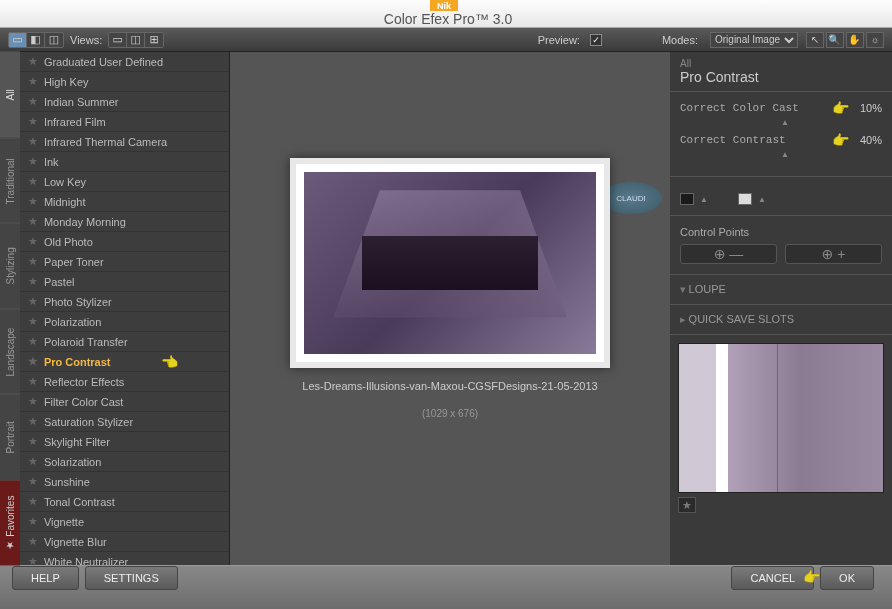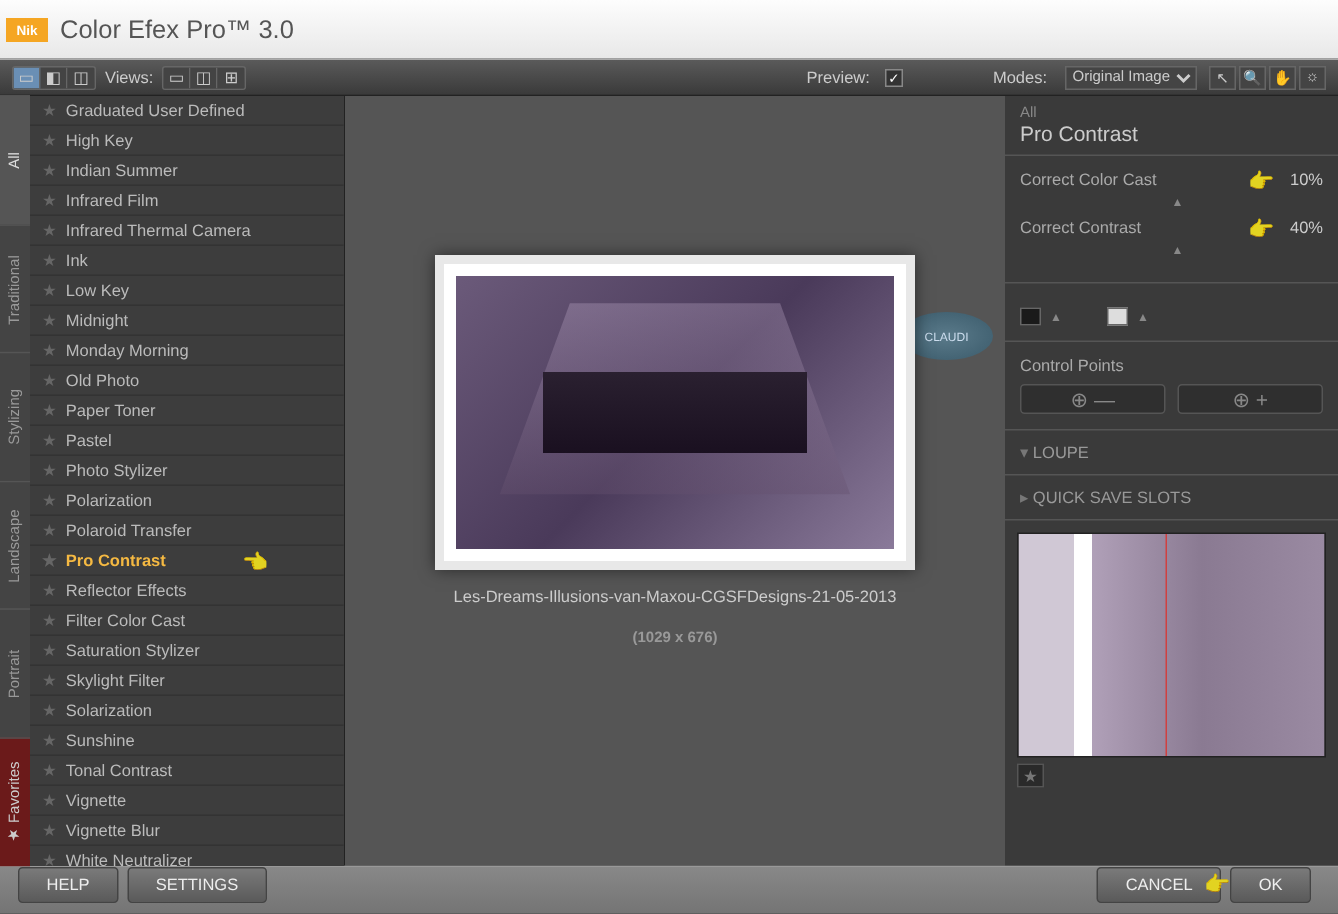--- a/index.html
+++ b/index.html
@@ -1,19 +1,19 @@
 <!DOCTYPE html>
 <html><head>
 <meta charset="utf-8">
 <style>
 * { margin:0; padding:0; box-sizing:border-box; font-family:Arial,sans-serif; }
 body { background:#4a4a4a; width:892px; height:609px; overflow:hidden; }
-.titlebar { height:40px; background:linear-gradient(#fdfdfd,#e8e8e8); border-bottom:1px solid #aaa; display:flex; align-items:center; padding-left:4px; }
+.titlebar { height:28px; background:linear-gradient(#fdfdfd,#e8e8e8); border-bottom:1px solid #aaa; display:flex; align-items:center; padding-left:4px;flex-direction:column; }
 .logo { width:28px; height:16px; background:#f5a623; color:#fff; font-size:9px; font-weight:bold; display:flex; align-items:center; justify-content:center; margin-right:8px; }
-.title { font-size:17px; color:#555; }
+.title { font-size:14px; color:#555; }
 .toolbar { height:24px; background:linear-gradient(#5a5a5a,#3a3a3a); border-bottom:1px solid #222; display:flex; align-items:center; padding:0 8px; font-size:11px; color:#ccc; }
 .toolbar .seg { display:flex; border:1px solid #666; border-radius:2px; overflow:hidden; margin-right:6px; }
 .toolbar .seg span { width:18px; height:14px; background:#444; border-right:1px solid #666; display:flex; align-items:center; justify-content:center; }
 .toolbar .seg span.active { background:#6a8fb5; }
 .toolbar .seg span:last-child { border-right:none; }
 .toolbar .lbl { margin-right:6px; }
 .toolbar .gap { flex:1; }
 .toolbar .chk { width:12px; height:12px; border:1px solid #888; background:#333; margin-left:4px; display:flex; align-items:center; justify-content:center; color:#fff; font-size:9px; }
 .toolbar select { background:#444; color:#ccc; border:1px solid #666; font-size:10px; height:16px; margin:0 6px; }
 .toolbar .icon-btn { width:18px; height:16px; border:1px solid #666; background:#444; margin-left:2px; display:flex; align-items:center; justify-content:center; color:#ccc; font-size:10px; }
@@ -28,29 +28,29 @@
 .filter-item.sel { color:#f5b942; font-weight:bold; }
 .filter-item .pointer { position:absolute; right:50px; font-size:14px; }
 .preview-area { flex:1; background:#555; display:flex; flex-direction:column; align-items:center; justify-content:center; position:relative; }
 .preview-img { width:320px; height:210px; background:#fff; border:6px solid #e8e8e8; box-shadow:0 0 10px rgba(0,0,0,0.5); margin-top:-40px; position:relative; overflow:hidden; }
 .preview-inner { position:absolute; inset:8px; background:linear-gradient(135deg,#6b5a7a,#4a3a5a,#8a7a9a); }
 .geo { position:absolute; inset:0; }
 .geo::before, .geo::after { content:''; position:absolute; }
 .geo::before { left:10%; top:10%; width:80%; height:70%; background:linear-gradient(180deg,rgba(200,180,210,0.3),rgba(100,80,110,0.4)); clip-path:polygon(20% 0,80% 0,100% 100%,0 100%); }
 .skyline { position:absolute; left:20%; right:20%; top:35%; height:30%; background:linear-gradient(180deg,#2a2030,#1a1020); }
 .caption { margin-top:12px; font-size:11px; color:#ccc; text-align:center; }
-.caption .dim { font-size:10px; color:#999; margin-top:16px;font-weight:bold; }
-.watermark { position:absolute; top:144px; right:8px; width:62px; height:32px; border-radius:50%; background:radial-gradient(#5a7a8a,#3a5a6a); display:flex; align-items:center; justify-content:center; font-size:8px; color:#cde; }
+.caption .dim { font-size:10px; color:#999; margin-top:16px; }
+.watermark { position:absolute; top:130px; right:8px; width:62px; height:32px; border-radius:50%; background:radial-gradient(#5a7a8a,#3a5a6a); display:flex; align-items:center; justify-content:center; font-size:8px; color:#cde; }
 .right-panel { width:222px; background:#3a3a3a; display:flex; flex-direction:column; font-size:11px; color:#aaa; }
 .rp-header { padding:6px 10px; border-bottom:1px solid #555; }
 .rp-header .all { font-size:10px; color:#888; }
 .rp-header .name { font-size:14px; color:#ccc; }
 .rp-section { padding:10px; border-bottom:1px solid #555; }
 .ctrl-row { display:flex; align-items:center; margin-bottom:8px; position:relative; }
-.ctrl-row .cl { flex:1; color:#aaa; font-size:11px; }
+.ctrl-row .cl { flex:1; color:#aaa; font-size:11px;font-family:Liberation Mono, monospace; }
 .ctrl-row .val { width:30px; text-align:right; color:#ccc; font-size:11px; }
 .ctrl-row .hand { position:absolute; right:32px; font-size:14px; }
 .tri-track { height:4px; margin:2px 0 8px; position:relative; }
 .tri-track::after { content:'▲'; position:absolute; left:50%; top:-4px; font-size:8px; color:#888; }
 .swatch-row { display:flex; align-items:center; gap:30px; margin-top:6px; }
 .swatch { width:14px; height:12px; border:1px solid #666; }
 .swatch.dark { background:#1a1a1a; }
 .swatch.light { background:#ddd; }
 .cp-row { display:flex; gap:8px; margin-top:6px; }
 .cp-btn { flex:1; height:20px; background:#2f2f2f; border:1px solid #555; border-radius:3px; display:flex; align-items:center; justify-content:center; color:#888; font-size:14px; }

